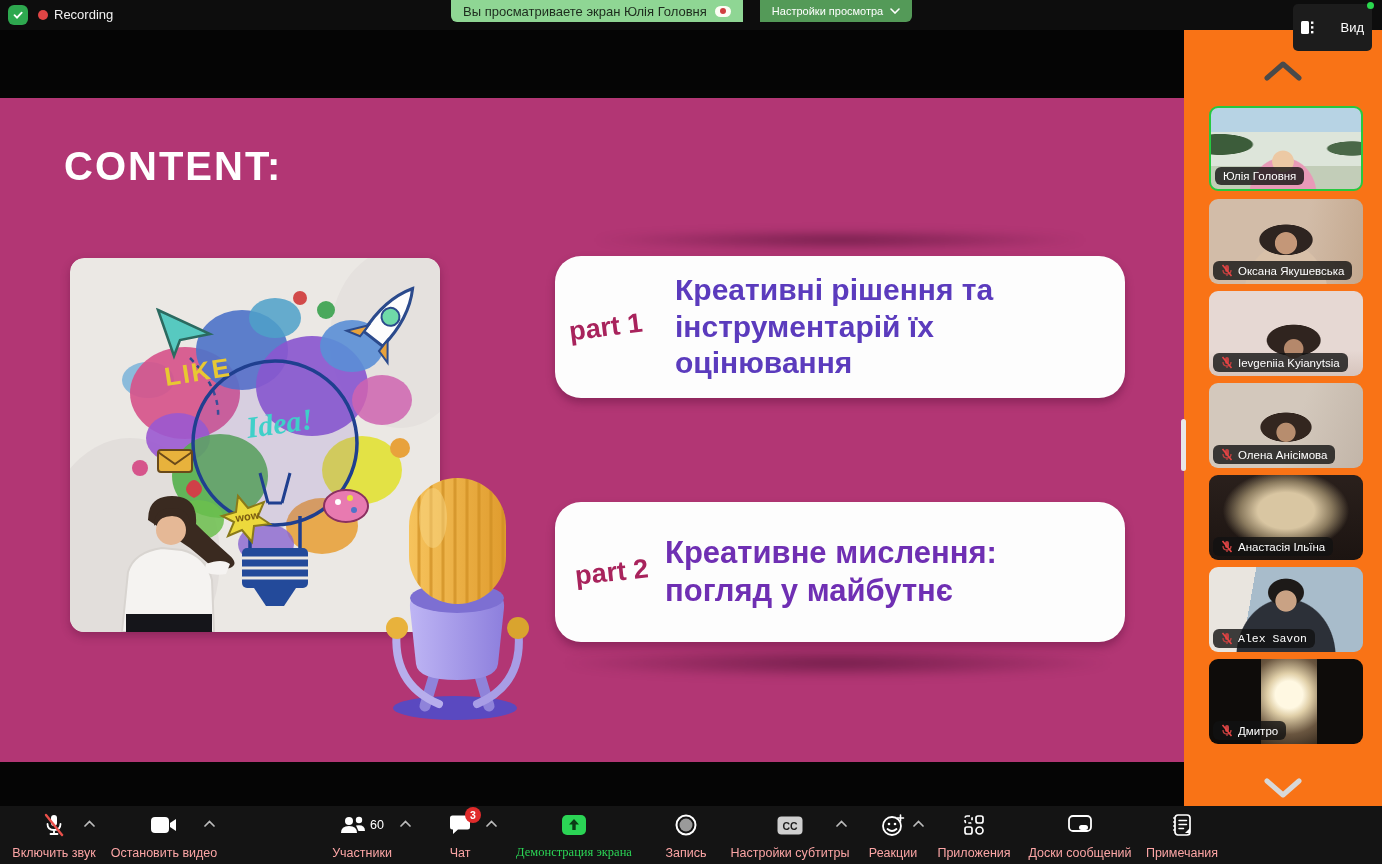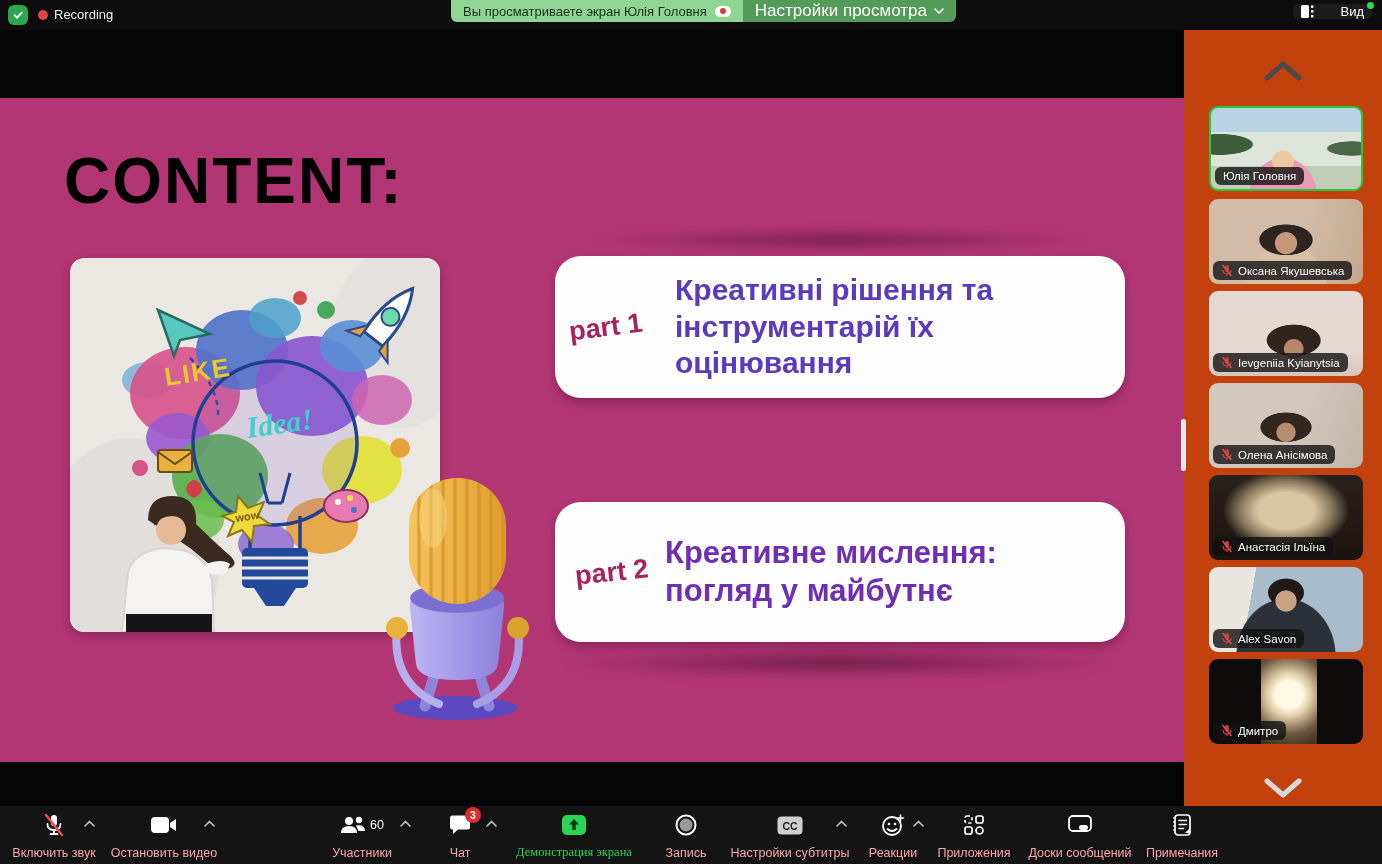--- a/index.html
+++ b/index.html
@@ -7,57 +7,57 @@
               font-family:"Liberation Sans", sans-serif; }
   #root { position:relative; width:1382px; height:864px; background:#050505; }
 
   
   .topbar { position:absolute; left:0; top:0; width:1382px; height:30px; background:#0d0d0d; z-index:30; }
   .sec-shield { position:absolute; left:8px; top:5px; width:20px; height:20px; background:#2ea84f;
                 border-radius:6px; display:flex; align-items:center; justify-content:center; }
   .rec-wrap { position:absolute; left:38px; top:7px; display:flex; align-items:center; gap:6px; }
   .rec-dot { width:10px; height:10px; border-radius:50%; background:#e04545; }
   .rec-text { color:#f0f0f0; font-size:13px; }
-  .banner { position:absolute; left:451px; top:0; height:22px; display:flex; z-index:31; }
+  .banner { position:absolute; left:451px; top:0; height:22px; display:flex; z-index:31;gap:17px; }
   .banner-left { background:#8fd694; color:#1d2b1d; font-size:13px; padding:0 12px; height:22px;
                  display:flex; align-items:center; gap:8px; border-radius:0 0 0 6px; }
   .banner-cloud { width:16px; height:11px; background:#fdfdf4; border-radius:6px; position:relative; }
   .banner-cloud::before { content:""; position:absolute; left:5px; top:2.5px; width:6px; height:6px;
                  border-radius:50%; background:#d04040; }
-  .banner-right { background:#549a58; color:#fff; font-size:17px; padding:0 12px; height:22px;
+  .banner-right { background:#549a58; color:#fff; font-size:11px; padding:0 12px; height:22px;
                   display:flex; align-items:center; gap:7px; border-radius:0 0 6px 0; cursor:pointer; }
   .view-btn { position:absolute; right:10px; top:4px; display:flex; align-items:center; gap:24px;
-              color:#fff; font-size:13px; padding:0 8px; border-radius:5px; background:#1c1c1c; }
+              color:#fff; font-size:13px; padding:16px 8px; border-radius:5px; background:#1c1c1c; }
   .view-dot { position:absolute; right:8px; top:2px; width:7px; height:7px; border-radius:50%;
               background:#2ad84e; z-index:32; }
 
   
   .slide { position:absolute; left:0; top:98px; width:1184px; height:664px; background:#b23674; overflow:hidden; }
-  .slide-title { position:absolute; left:64px; top:46px; font-size:64px; font-weight:800;
-                 letter-spacing:2px; color:#000000; }
+  .slide-title { position:absolute; left:64px; top:46px; font-size:40px; font-weight:800;
+                 letter-spacing:2px; color:#ffffff; }
   .imagebox { position:absolute; left:70px; top:160px; width:370px; height:374px; border-radius:14px;
               overflow:hidden; box-shadow:0 4px 10px rgba(60,5,40,.3); }
   .partbox { position:absolute; left:555px; width:570px; background:#fdfdfd; border-radius:26px;
              display:flex; align-items:center; box-shadow:0 5px 9px rgba(70,8,45,.35); }
   .partbox.p1 { top:158px; height:142px; }
   .partbox.p2 { top:404px; height:140px; }
   .part-label { position:absolute; left:14px; font-size:27px; font-weight:bold; color:#a8235c; white-space:nowrap; }
   .p1 .part-label { transform:rotate(-7deg); }
   .p2 .part-label { transform:rotate(-6deg); left:20px; }
   .part-text { margin-left:120px; font-size:30px; font-weight:800; line-height:1.22; }
   .p1 .part-text { color:#5b3bbd; width:335px; }
   .p2 .part-text { color:#6f2fb3; width:395px; font-size:31px; margin-left:110px; }
   .shadow-bar { position:absolute; background:radial-gradient(ellipse at 50% 50%, rgba(35,0,22,.45), rgba(35,0,22,0) 72%);
                 filter:blur(4px); }
   .sh1 { left:595px; top:132px; width:490px; height:20px; }
   .sh2 { left:565px; top:550px; width:545px; height:30px; }
   .mic3d { position:absolute; left:385px; top:380px; width:145px; height:245px; z-index:5; }
 
   
-  .panel { position:absolute; left:1184px; top:30px; width:198px; height:776px; background:#c2410c; }
+  .panel { position:absolute; left:1184px; top:30px; width:198px; height:776px; background:#f97316; }
   .tile { position:absolute; left:25px; width:154px; height:85px; border-radius:9px; overflow:hidden; background:#222; }
   .tile.active { border:2px solid #27c840; }
   .name-tag { position:absolute; left:4px; bottom:4px; background:rgba(18,18,18,.8); color:#fff;
               font-size:11.5px; padding:3px 8px; border-radius:6px; display:flex; align-items:center;
               gap:5px; white-space:nowrap; max-width:146px; overflow:hidden; }
   .chev-up-panel, .chev-down-panel { position:absolute; left:77px; width:44px; height:26px; cursor:pointer; }
 
   
   .bg0 { background:
       radial-gradient(circle at 48% 66%, #ecc9a4 0 11%, rgba(0,0,0,0) 12%),
@@ -78,21 +78,21 @@
       radial-gradient(circle at 50% 58%, #b78d6e 0 10%, rgba(0,0,0,0) 11%),
       radial-gradient(ellipse at 50% 52%, #33261f 0 23%, rgba(0,0,0,0) 24%),
       linear-gradient(110deg, #d3c8bc 0 55%, #c2b5a8); }
   .bg4 { background:
       radial-gradient(ellipse at 50% 42%, #d9c6a2 0 26%, #8a7a5e 42%, rgba(0,0,0,0) 58%),
       linear-gradient(#2a201c, #1c1411); }
   .bg5 { background:
       radial-gradient(circle at 50% 40%, #c9a284 0 11%, rgba(0,0,0,0) 12%),
       radial-gradient(ellipse at 50% 30%, #1d1a18 0 16%, rgba(0,0,0,0) 17%),
       radial-gradient(ellipse at 50% 105%, #2c3038 0 45%, rgba(0,0,0,0) 46%),
-      linear-gradient(100deg, #e9e5df 0 28%, #a8bccb 28%); }
+      linear-gradient(100deg, #e9e5df 0 28%, #a8bccb 28%); font-family: Liberation Mono, monospace; }
   .bg6 { background:#0e0c0a; }
   .bg6-inner { position:absolute; left:34%; top:0; width:36%; height:100%;
       background: radial-gradient(circle at 50% 42%, #fff8e2 0 24%, #e0cfa8 38%, #6a5640 70%, #3a2d20); }
 
   
   .toolbar { position:absolute; left:0; top:806px; width:1382px; height:58px; background:#141414; z-index:20; }
   .titem { position:absolute; top:6px; height:48px; display:flex; flex-direction:column;
            align-items:center; justify-content:space-between; cursor:pointer; }
   .titem .ico { height:26px; display:flex; align-items:center; justify-content:center; position:relative; }
   .titem .lbl { font-size:12.5px; color:#fca5a5; white-space:nowrap; }

